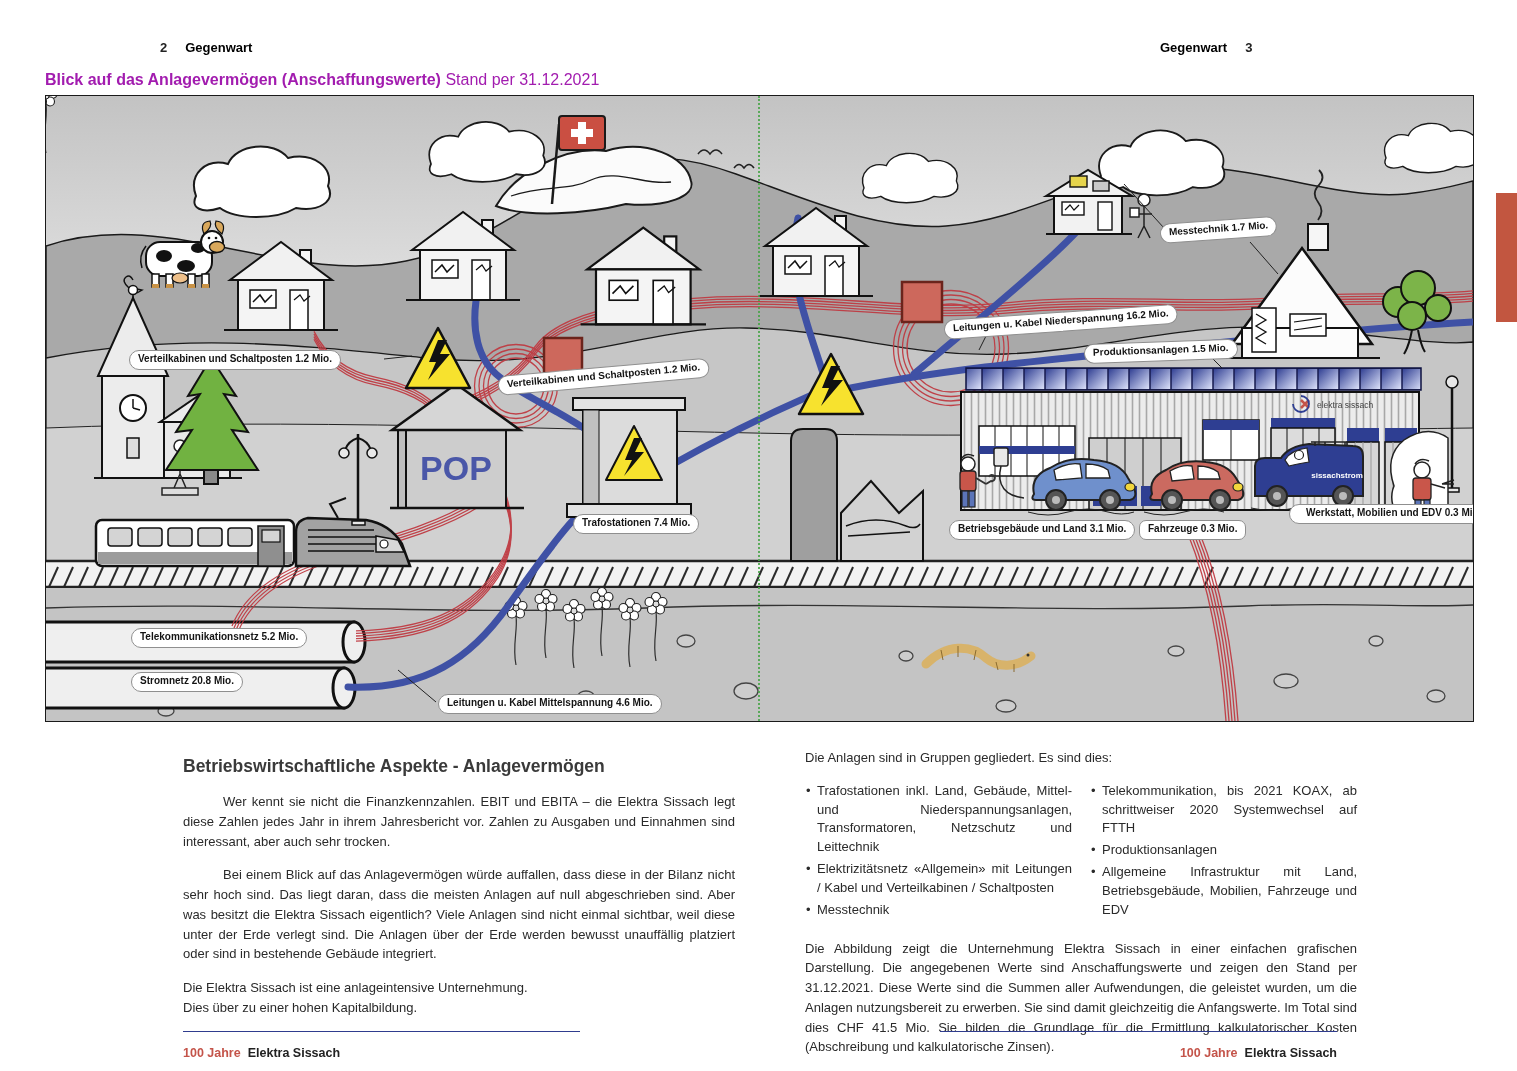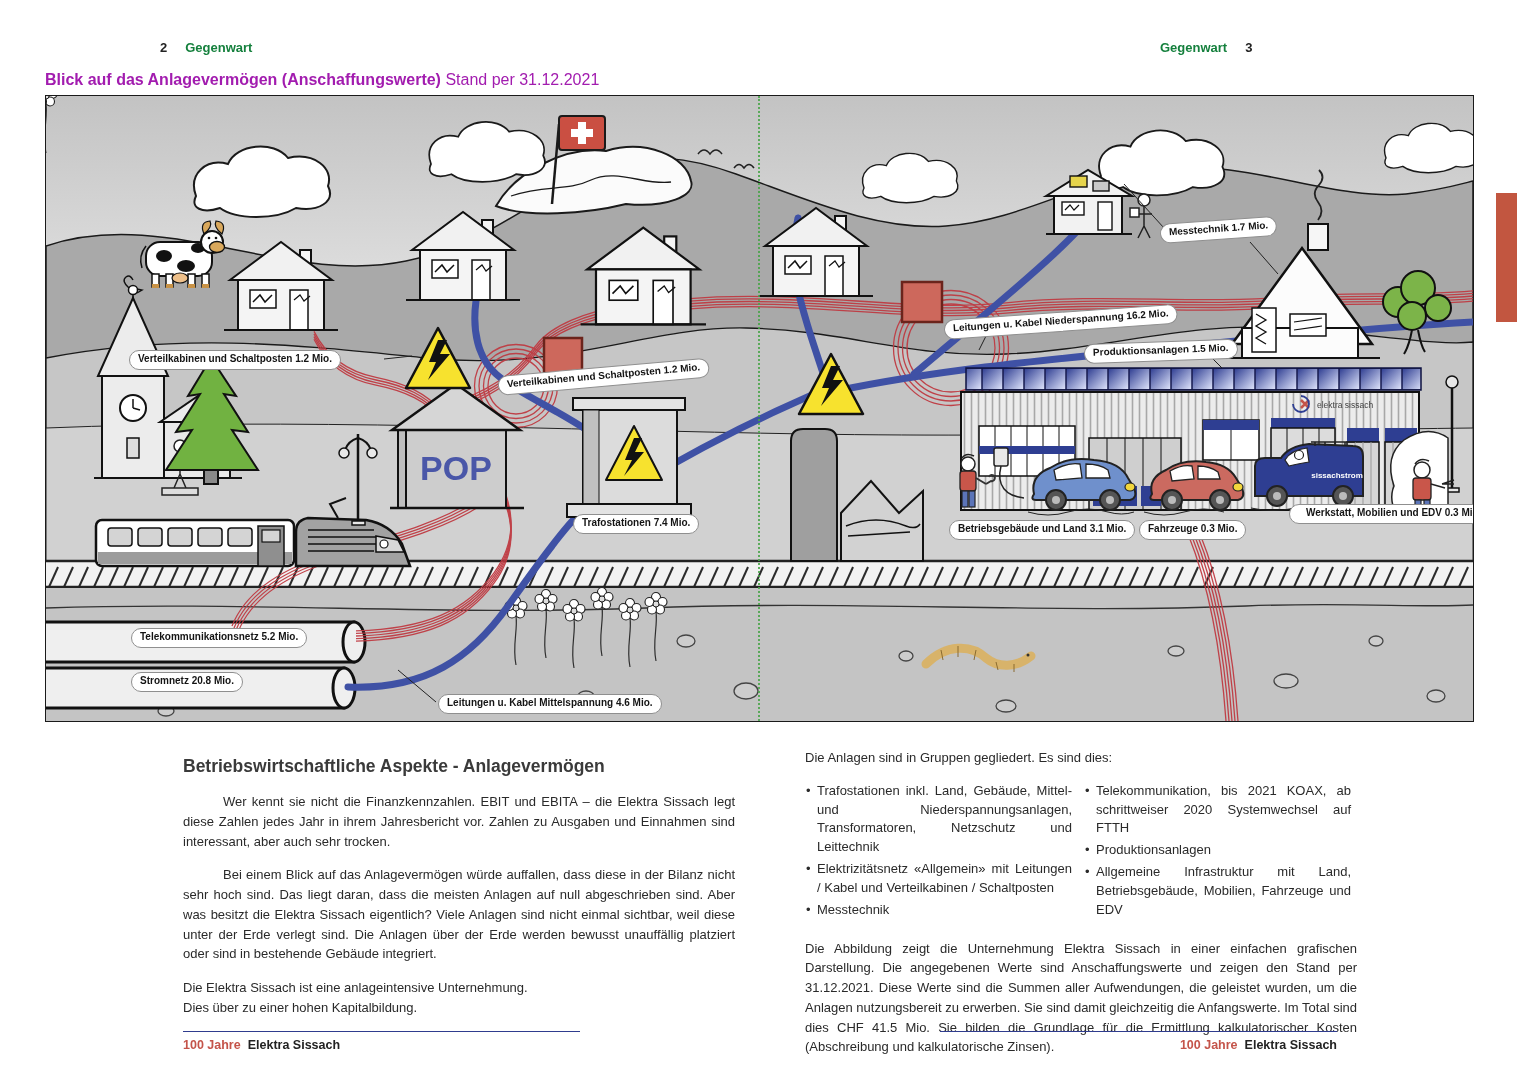--- a/index.html
+++ b/index.html
@@ -1,20 +1,20 @@
 <!DOCTYPE html>
 <html><head>
 <meta charset="utf-8">
 <style>
   html,body{margin:0;padding:0;background:#ffffff;}
   .page{position:relative;width:1517px;height:1071px;background:#fff;
         font-family:"Liberation Sans",sans-serif;color:#2a2a2a;overflow:hidden;}
   .hdr{position:absolute;top:40px;font-size:13px;font-weight:bold;}
   .hdr .num{color:#222;}
-  .hdr .sec{color:#15803d;}
+  .hdr .sec{color:#000000;}
   #hdr-left{left:160px;}
   #hdr-left .sec{margin-left:18px;}
   #hdr-right{left:1160px;width:200px;text-align:left;}
   #hdr-right .num{margin-left:18px;}
   #ill-title{position:absolute;left:45px;top:71px;font-size:16px;color:#a21caf;}
   #ill-title b{font-weight:bold;}
   
   #illu{position:absolute;left:45px;top:95px;width:1427px;height:625px;
         border:1.5px solid #1a1a1a;background:#e9e9e9;overflow:hidden;}
   #illu svg{display:block;}
@@ -26,29 +26,29 @@
         white-space:nowrap;line-height:1.25;transform-origin:left center;}
   #side-tab{position:absolute;right:0;top:193px;width:21px;height:129px;background:#c25640;}
   
   .col{position:absolute;width:552px;}
   #col-left{left:183px;top:737px;margin-top:19px;}
   #col-right{left:805px;top:748px;}
   h2{margin:0 0 15px;font-size:17.5px;color:#3a3a3a;}
   p{margin:0 0 14px;font-size:13px;line-height:1.52;text-align:justify;}
   p.indent{text-indent:40px;}
   p.lines{text-align:left;margin-bottom:0;}
-  .bullets{display:flex;gap:12px;margin-top:2px;}
+  .bullets{display:flex;gap:18px;margin-top:2px;}
   .bullets ul{margin:0;padding:0;list-style:none;width:267px;}
   .bullets li{position:relative;padding-left:12px;font-size:13px;line-height:1.45;
               text-align:justify;margin-bottom:3px;}
   .bullets li::before{content:"•";position:absolute;left:1px;top:0;}
   #closing{margin-top:16px;}
   
   .foot{position:absolute;top:1031px;width:397px;border-top:1.2px solid #2f3c8e;
-        padding-top:6px;font-size:12.5px;font-weight:bold;}
+        padding-top:14px;font-size:12.5px;font-weight:bold;}
   .foot .years{color:#c4544a;}
   .foot .comp{color:#222;margin-left:7px;}
   #foot-left{left:183px;}
   #foot-right{left:940px;text-align:right;}
   svg text{font-family:"Liberation Sans",sans-serif;}
 </style>
 </head>
 <body>
 
 <div class="page">
@@ -515,21 +515,21 @@
       </g>
     </svg>
     <div id="labels-layer">
         <div class="pill" style="left: 83px; top: 254px;">Verteilkabinen und Schaltposten 1.2 Mio.</div>
         <div class="pill" style="left: 452px; top: 280px; transform: rotate(-5deg);">Verteilkabinen und Schaltposten 1.2 Mio.</div>
         <div class="pill" style="left: 527px; top: 418px;">Trafostationen 7.4 Mio.</div>
         <div class="pill" style="left: 898px; top: 224px; transform: rotate(-4deg);">Leitungen u. Kabel Niederspannung 16.2 Mio.</div>
         <div class="pill" style="left: 1038px; top: 248px; transform: rotate(-2deg);">Produktionsanlagen 1.5 Mio.</div>
         <div class="pill" style="left: 1114px; top: 128px; transform: rotate(-4deg);">Messtechnik 1.7 Mio.</div>
         <div class="pill" style="left: 903px; top: 424px;">Betriebsgebäude und Land 3.1 Mio.</div>
-        <div class="pill" style="left: 1093px; top: 424px;">Fahrzeuge 0.3 Mio.</div>
+        <div class="pill" style="left: 1093px; top: 424px; border-radius: 7px;">Fahrzeuge 0.3 Mio.</div>
         <div class="pill" style="left: 1243px; top: 408px; padding-left: 16px;">Werkstatt, Mobilien und EDV 0.3 Mio.</div>
         <div class="pill" style="left: 85px; top: 532px;">Telekommunikationsnetz 5.2 Mio.</div>
         <div class="pill" style="left: 85px; top: 576px;">Stromnetz 20.8 Mio.</div>
         <div class="pill" style="left: 392px; top: 598px;">Leitungen u. Kabel Mittelspannung 4.6 Mio.</div>
       </div>
     <div id="fold"></div>
   </div>
 
   <div id="side-tab"></div>
 

